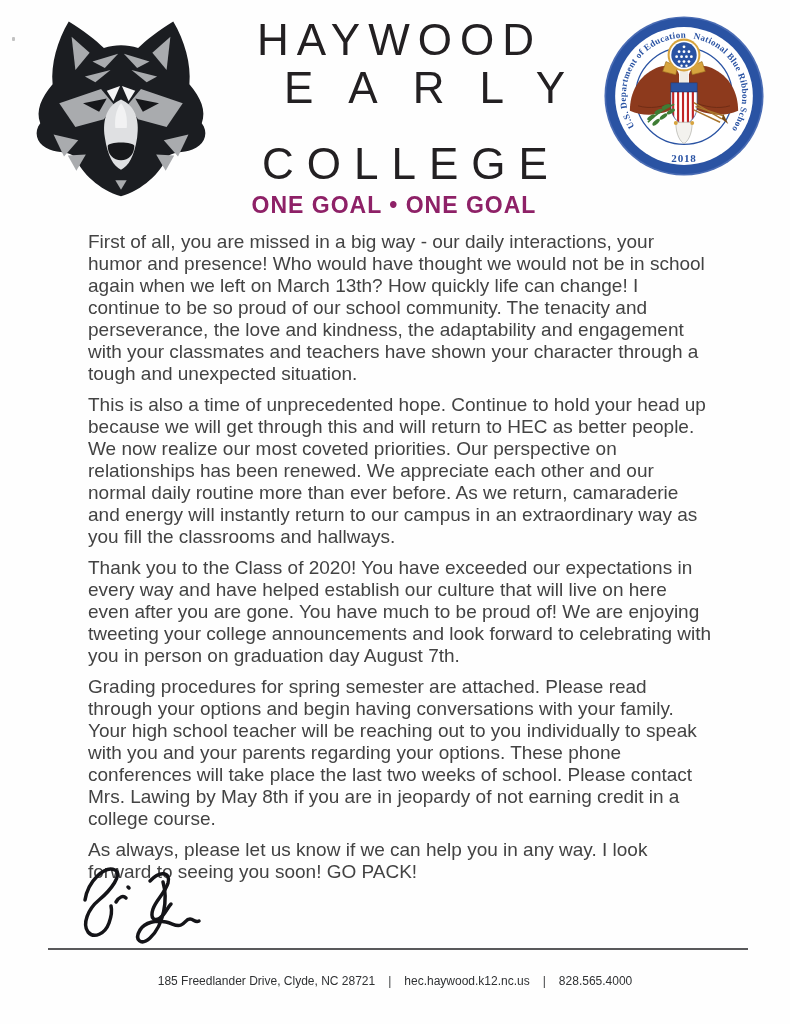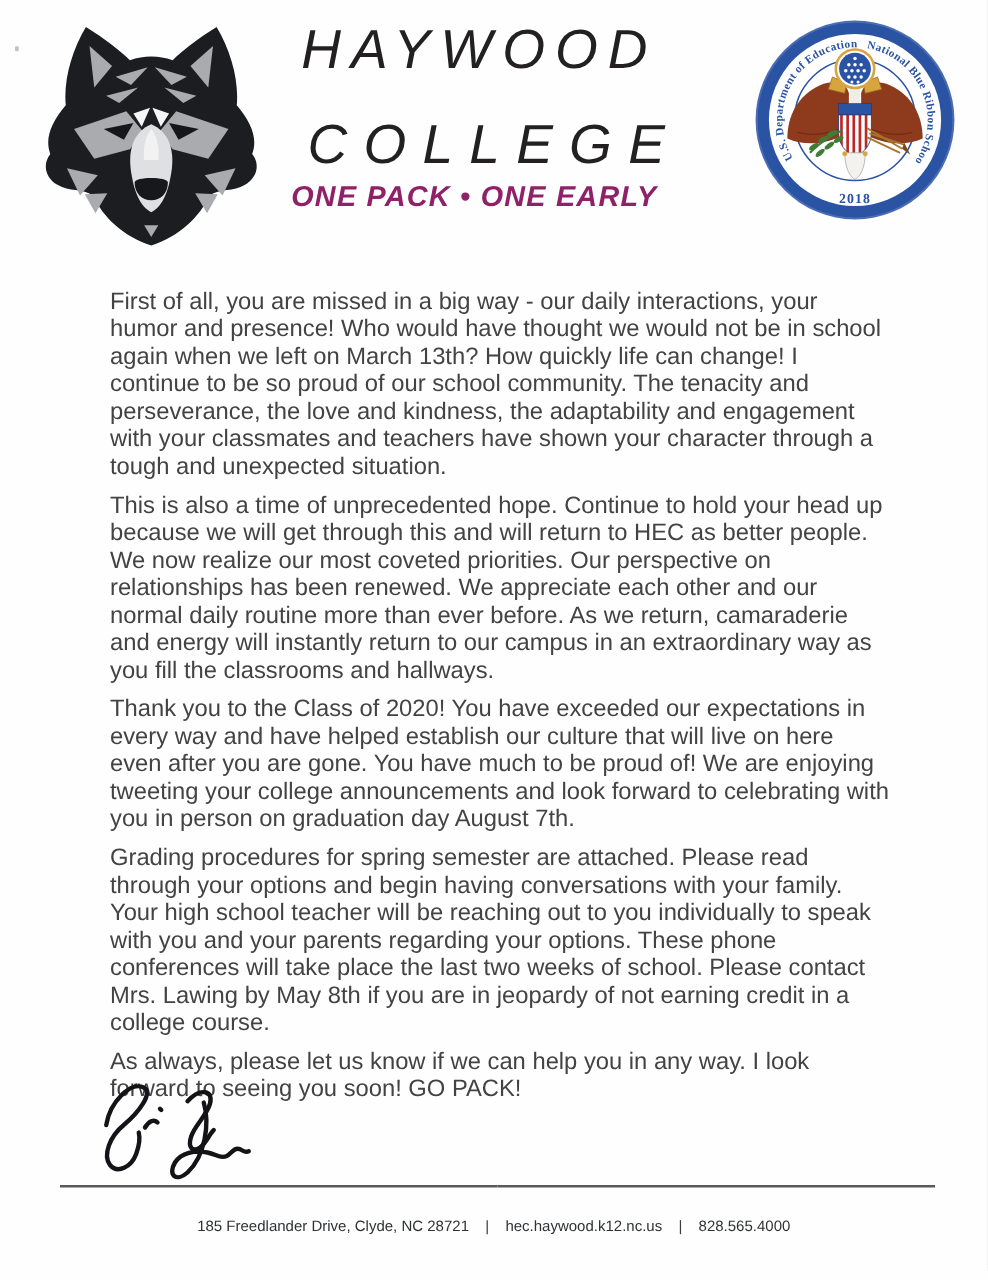--- a/index.html
+++ b/index.html
@@ -4,21 +4,21 @@
 <style>
   html,body{margin:0;padding:0;background:#e9e9e9;}
   .page{
     position:relative;width:790px;height:1024px;margin:0 auto;
     background:#fefefe;overflow:hidden;
     font-family:"Liberation Sans",sans-serif;
   }
   
   .wolf-logo{position:absolute;left:26px;top:12px;width:190px;height:190px;}
   .seal{position:absolute;left:602px;top:14px;width:164px;height:164px;}
-  .title-block{position:absolute;left:233px;top:16px;width:290px;text-align:center;color:#232022;font-style:italic;}
+  .title-block{position:absolute;left:249px;top:16px;width:290px;text-align:center;color:#232022;}
   .title-line{font-size:44px;line-height:48px;font-weight:400;white-space:nowrap;}
   .t1{letter-spacing:8px;text-indent:8px;}
   .t2{letter-spacing:35px;text-indent:35px;}
   .t3{letter-spacing:13px;text-indent:13px;margin-top:28px;}
   .motto{margin-top:4px;font-size:23px;font-weight:700;letter-spacing:1px;color:#8e2167;white-space:nowrap;}
   .speck{position:absolute;left:12px;top:37px;width:3px;height:4px;background:#9a9a9a;opacity:.6;border-radius:1px;}
   
   .letter{position:absolute;left:88px;top:231px;width:624px;color:#434343;}
   .letter p{margin:0 0 9px 0;font-size:19px;line-height:22px;}
   
@@ -62,22 +62,23 @@
     <path d="M44,151 L63,150 L53,167 Z" fill="#a9abae"></path>
     <path d="M156,151 L137,150 L147,167 Z" fill="#a9abae"></path>
     <path d="M100,92 C86,98 80,112 83,132 C86,152 92,162 100,166 C108,162 114,152 117,132 C120,112 114,98 100,92 Z" fill="#dfe0e2"></path>
     <path d="M100,96 C95,102 93,112 94,122 L106,122 C107,112 105,102 100,96 Z" fill="#f2f2f3"></path>
     <path d="M86,141 C86,136 114,136 114,141 C114,150 108,156 100,156 C92,156 86,150 86,141 Z" fill="#17181b"></path>
     <path d="M94,177 L106,177 L100,187 Z" fill="#a9abae"></path>
   </svg>
 
   <div class="title-block">
     <div class="title-line t1">HAYWOOD</div>
+    <div class="title-line t2">EARLY</div>
     <div class="title-line t3">COLLEGE</div>
-    <div class="motto">ONE PACK • ONE EARLY</div>
+    <div class="motto">ONE GOAL • ONE GOAL</div>
   </div>
 
   <svg class="seal" viewBox="0 0 200 200" aria-hidden="true">
     <circle cx="100" cy="100" r="97" fill="#4a6cb4"></circle>
     <circle cx="100" cy="100" r="95" fill="#2a53a3"></circle>
     <circle cx="100" cy="100" r="84" fill="#ffffff"></circle>
     <circle cx="100" cy="100" r="59" fill="#ffffff" stroke="#2a53a3" stroke-width="1.5"></circle>
     <defs>
       <path id="sealArc" d="M41.8,140.7 A71,71 0 1 1 158.2,140.7" fill="none"></path>
       <clipPath id="shieldClip">

